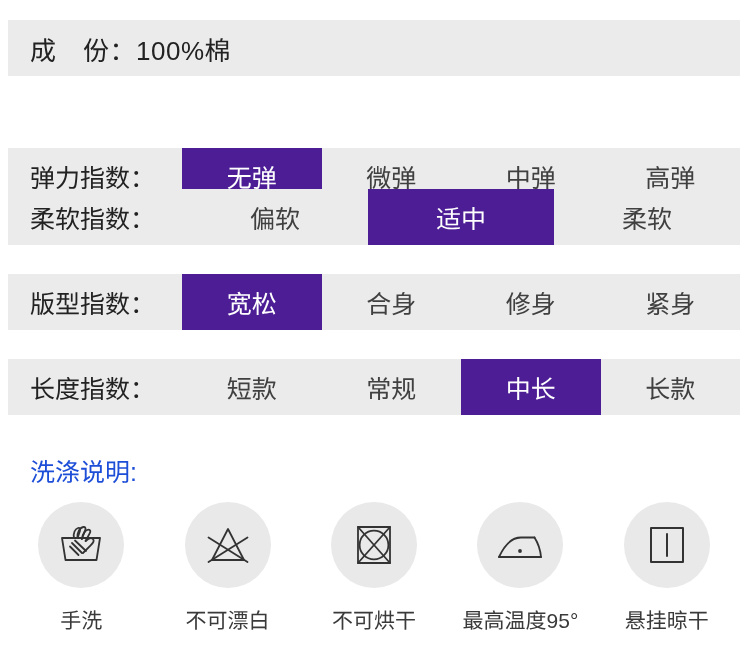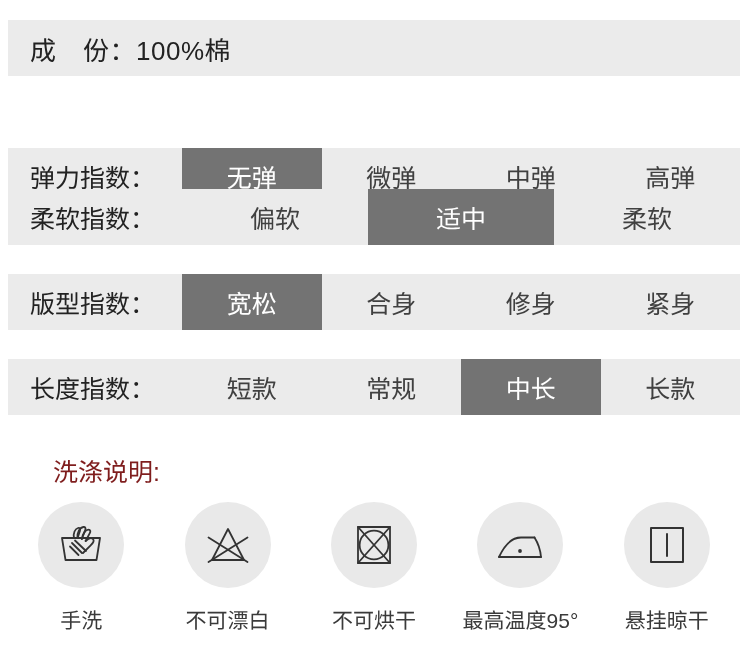--- a/index.html
+++ b/index.html
@@ -73,33 +73,32 @@
   .opt {
     flex: 1 1 0;
     display: flex;
     align-items: center;
     justify-content: center;
     font-size: 25px;
     color: #404040;
     box-sizing: border-box;
   }
   .opt.active {
-    background: #737373;
+    background: #4c1d95;
     color: #ffffff;
   }
 
   
   .wash-title {
     position: absolute;
     left: 30px;
     top: 452px;
     font-size: 25px;
-    color: #7f1d1d;
+    color: #1d4ed8;
     white-space: nowrap;
-    margin-left: 23px;
   }
 
   .wash-grid {
     position: absolute;
     left: 8px;
     top: 502px;
     width: 732px;
     display: flex;
     align-items: flex-end;
     justify-content: space-between;

